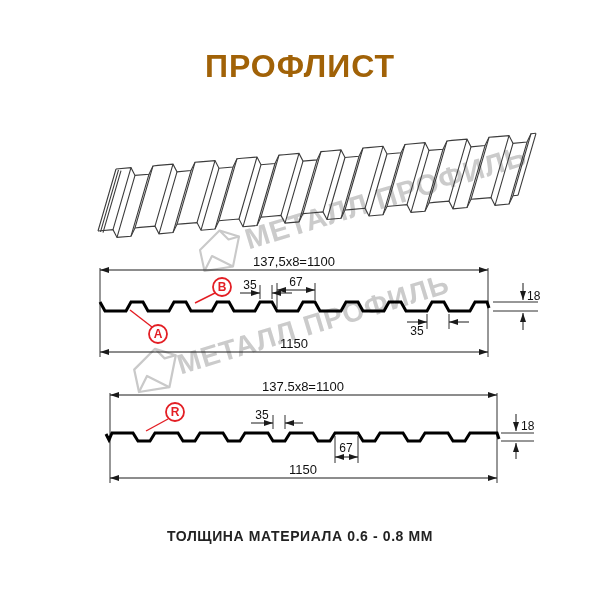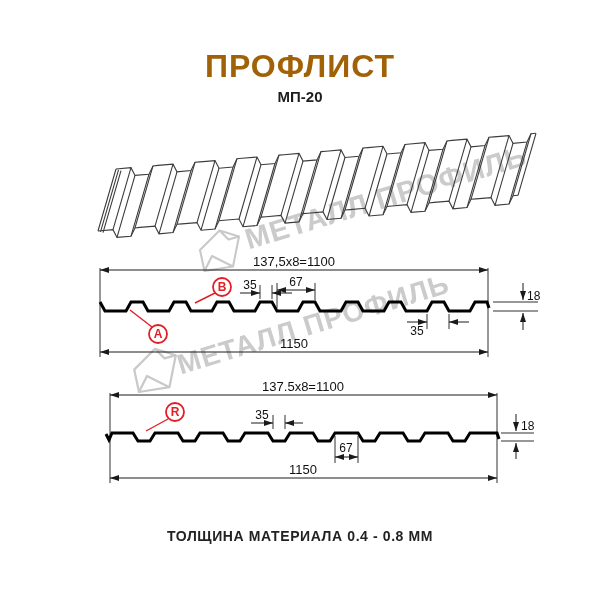--- a/index.html
+++ b/index.html
@@ -26,21 +26,20 @@
   .redline{stroke:#e31e24;stroke-width:1.4;}
   .redtext{fill:#e31e24;font-family:"Liberation Sans",sans-serif;font-size:12px;font-weight:bold;}
   .logo{stroke:#c9c9c9;stroke-width:1.4;fill:none;stroke-linejoin:round;}
 </style>
 </head>
 <body>
 
 <div id="stage">
 
   <div class="title">ПРОФЛИСТ</div>
-  <div class="subtitle">МП-20</div>
 
   <div class="wm wm1">МЕТАЛЛ ПРОФИЛЬ</div>
   <div class="wm wm2">МЕТАЛЛ ПРОФИЛЬ</div>
 
   <svg id="draw" width="600" height="600" viewBox="0 0 600 600">
     <defs>
       <marker id="mA" orient="auto-start-reverse" markerWidth="10" markerHeight="8" refX="9" refY="3">
         <path d="M0,0 L9,3 L0,6 Z" fill="#1a1a1a"></path>
       </marker>
     </defs>
@@ -132,14 +131,14 @@
 
       <line class="dimline" x1="110" y1="478" x2="497" y2="478" marker-start="url(#mA)" marker-end="url(#mA)"></line>
       <text class="dimtext big" x="303" y="474" text-anchor="middle">1150</text>
 
       <line class="redline" x1="168" y1="419" x2="146" y2="431"></line>
       <circle class="redcirc" cx="175" cy="412" r="9"></circle>
       <text class="redtext" x="175" y="416" text-anchor="middle">R</text>
     </g>
   </svg>
 
-  <div class="footer">ТОЛЩИНА МАТЕРИАЛА 0.4 - 0.8 ММ</div>
+  <div class="footer">ТОЛЩИНА МАТЕРИАЛА 0.6 - 0.8 ММ</div>
 </div>
 
 </body></html>

